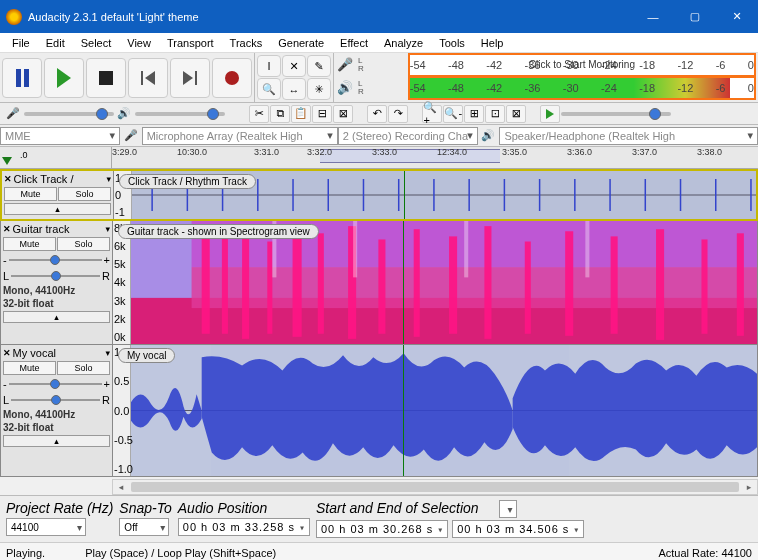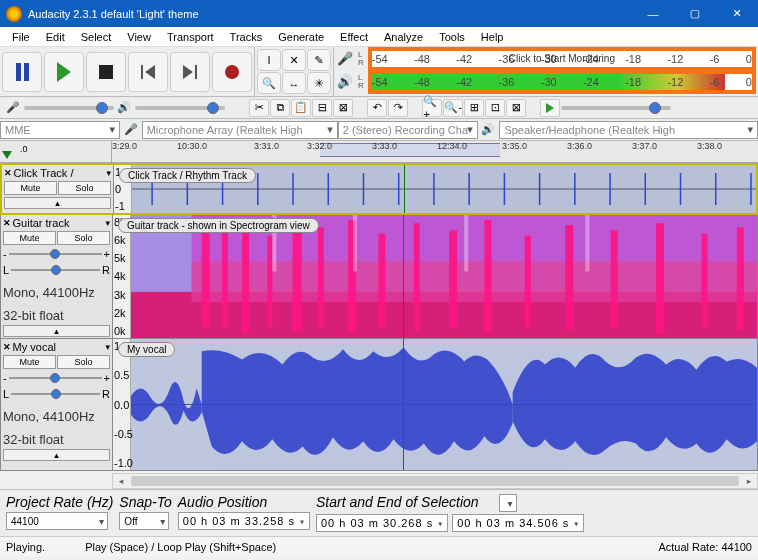--- a/index.html
+++ b/index.html
@@ -1,17 +1,17 @@
 <!DOCTYPE html>
 <html><head>
 <meta charset="utf-8">
 <style>
 * { box-sizing: border-box; margin: 0; padding: 0; font-family: Tahoma, sans-serif; font-size: 11px; }
 body { width: 758px; height: 560px; background: #f0f0f0; overflow: hidden; position: relative; }
-.titlebar { height: 27px; background: #0f5fc0; display: flex; align-items: center; color: #fff; }
+.titlebar { height: 33px; background: #0f5fc0; display: flex; align-items: center; color: #fff; }
 .titlebar .icon { width: 16px; height: 16px; margin: 0 6px; background: radial-gradient(circle, #ffcc00 30%, #cc6600 70%); border-radius: 50%; }
 .titlebar .title { flex: 1; }
 .titlebar .btn { width: 42px; height: 27px; display: flex; align-items: center; justify-content: center; }
 .titlebar .close { }
 .menubar { height: 20px; background: #fff; display: flex; align-items: center; padding: 0 4px; border-bottom: 1px solid #ddd; }
 .menubar span { padding: 2px 8px; }
 .toolbar-row { display: flex; background: #ededed; border-bottom: 1px solid #bbb; }
 .toolbar-group { display: flex; align-items: center; padding: 2px; border-right: 1px solid #bbb; gap: 2px; }
 .tbtn { width: 40px; height: 40px; background: #f5f5f5; border: 1px solid #ccc; border-radius: 4px; display: flex; align-items: center; justify-content: center; }
 .tbtn.small { width: 24px; height: 22px; }
@@ -24,21 +24,21 @@
 .rec { width: 14px; height: 14px; background: #aa1f1f; border-radius: 50%; }
 .skip { display: flex; align-items: center; gap: 2px; }
 .skip-bar { width: 2px; height: 14px; background: #555; }
 .skip-tri-l { width: 0; height: 0; border-right: 10px solid #555; border-top: 7px solid transparent; border-bottom: 7px solid transparent; }
 .skip-tri-r { width: 0; height: 0; border-left: 10px solid #555; border-top: 7px solid transparent; border-bottom: 7px solid transparent; }
 .tool-grid { display: grid; grid-template-columns: repeat(3, 24px); grid-template-rows: repeat(2, 22px); gap: 1px; }
 .meter-section { flex: 1; display: flex; flex-direction: column; }
 .meter-row { height: 23px; display: flex; align-items: center; gap: 4px; padding: 0 2px; }
 .meter-icon { width: 18px; height: 18px; display: flex; align-items: center; justify-content: center; font-size: 13px; }
 .lr-labels { font-size: 8px; line-height: 8px; color: #555; }
-.meter { flex: 1; height: 24px; border: 4px solid #f97316; position: relative; background: #fff; display: flex; align-items: center; }
+.meter { flex: 1; height: 24px; border: 2px solid #f97316; position: relative; background: #fff; display: flex; align-items: center; margin-left: 40px; }
 .meter-bg2 { position: absolute; inset: 0; background: linear-gradient(to right, #3c3 0%, #3c3 65%, #cc3 80%, #c33 93%, #fff 93%); }
 .meter-ticks { position: absolute; inset: 0; display: flex; justify-content: space-between; align-items: center; font-size: 8px; color: #444; }
 .meter-click { position: absolute; inset: 0; display: flex; align-items: center; justify-content: center; font-size: 10px; color: #333; }
 .slider-row { height: 22px; display: flex; align-items: center; gap: 4px; padding: 2px 6px; border-bottom: 1px solid #bbb; background: #ededed; }
 .slider-group { display: flex; align-items: center; gap: 4px; }
 .h-slider { width: 90px; height: 4px; background: #bbb; border-radius: 2px; position: relative; }
 .h-slider::after { content:''; position:absolute; width:10px; height:10px; background:#3b78d9; border:1px solid #666; border-radius:50%; top:-4px; left:80%; }
 .edit-btns { display: flex; gap: 1px; }
 .device-row { height: 22px; display: flex; align-items: center; background: #ededed; border-bottom: 1px solid #bbb; }
 .device-sel { height: 18px; border: 1px solid #999; background: #fff; color: #888; padding: 0 4px; display: flex; align-items: center; position: relative; }
@@ -54,21 +54,21 @@
 .track-panel { width: 112px; background: #e3e3e3; border-right: 1px solid #888; padding: 2px; font-size: 9px; }
 .track-head { display: flex; align-items: center; gap: 2px; }
 .track-head .x { font-size: 9px; font-weight:bold; }
 .track-head .name { flex:1; overflow:hidden; white-space:nowrap; }
 .track-head .dd { font-size: 9px; }
 .ms-row { display:flex; gap:1px; margin-top:2px; }
 .ms-btn { flex:1; border:1px solid #999; background:#f5f5f5; text-align:center; font-size:9px; padding:1px; }
 .mini-slider { height: 14px; display:flex; align-items:center; gap:2px; font-size:9px; margin-top:2px; }
 .mini-slider .line { flex:1; height:2px; background:#999; position:relative; }
 .mini-slider .line::after { content:''; position:absolute; width:8px; height:8px; background:#3b78d9; border:1px solid #666; border-radius:50%; top:-4px; left:45%; }
-.track-info { font-size:13px; color:#333; margin-top:8px; }
+.track-info { font-size:10px; color:#333; margin-top:2px;font-weight:bold; }
 .collapse { height:12px; background:#f0f0f0; border:1px solid #999; margin-top:2px; text-align:center; font-size:9px; }
 .track-wave { flex:1; position:relative; overflow:hidden; }
 .wave-scale { position:absolute; left:0; top:0; bottom:0; width:18px; background:#efefef; border-right:1px solid #aaa; font-size:8px; display:flex; flex-direction:column; justify-content:space-between; padding:1px; z-index:2; }
 .wave-body { position:absolute; left:18px; right:0; top:0; bottom:0; }
 .label-pill { position:absolute; top:3px; left:5px; background:#e8e8e8; border:1px solid #888; border-radius:8px; padding:1px 8px; font-size:10px; z-index:3; }
 .playhead { position:absolute; top:0; bottom:0; width:1px; background:#0a7a0a; left:290px; z-index:4; }
 .selection { position:absolute; top:0; bottom:0; left:80px; right:188px; background:rgba(180,190,230,0.15); z-index:1; }
 .hscroll { height:16px; background:#efefef; border:1px solid #ccc; display:flex; align-items:center; margin:2px 0 0 112px; }
 .hscroll .arr { width:16px; text-align:center; font-size:9px; color:#666; }
 .hscroll .thumb { flex:1; height:10px; background:#ccc; margin:0 2px; border-radius:2px; }
@@ -430,21 +430,21 @@
 
 <div class="hscroll">
   <div class="arr">◂</div>
   <div class="thumb"></div>
   <div class="arr">▸</div>
 </div>
 
 <div class="bottom-panel">
   <div class="bp-group">
     <div class="bp-label">Project Rate (Hz)</div>
-    <div class="bp-sel" style="width:102px">44100</div>
+    <div class="bp-sel" style="width:80px">44100</div>
   </div>
   <div class="bp-group">
     <div class="bp-label">Snap-To</div>
     <div class="bp-sel" style="width:50px">Off</div>
   </div>
   <div class="bp-group">
     <div class="bp-label">Audio Position</div>
     <div class="time-field">
         <span>00 h 03 m 33.258 s</span>
       </div>

